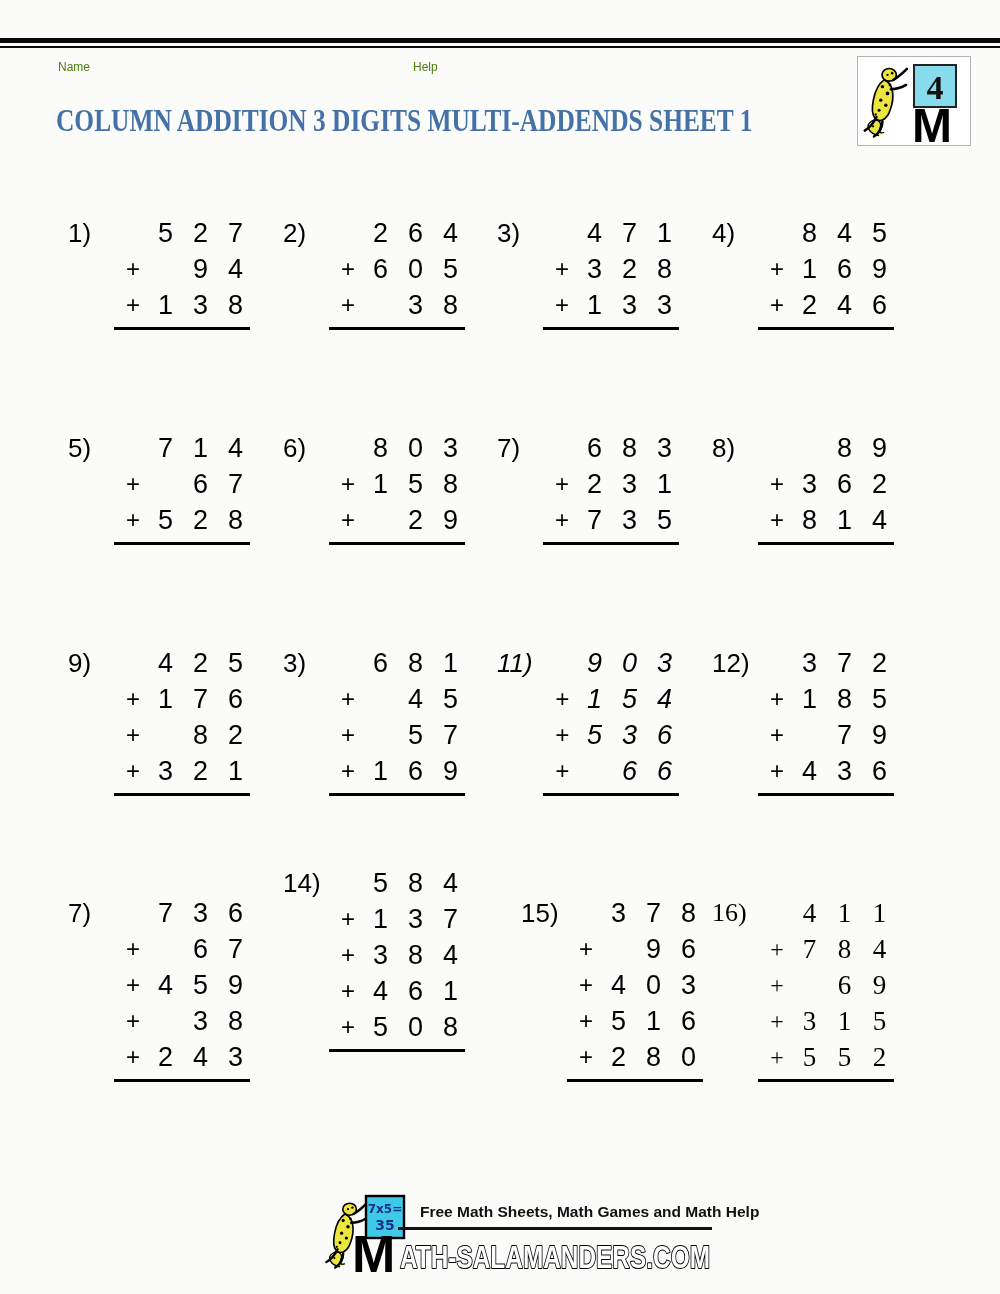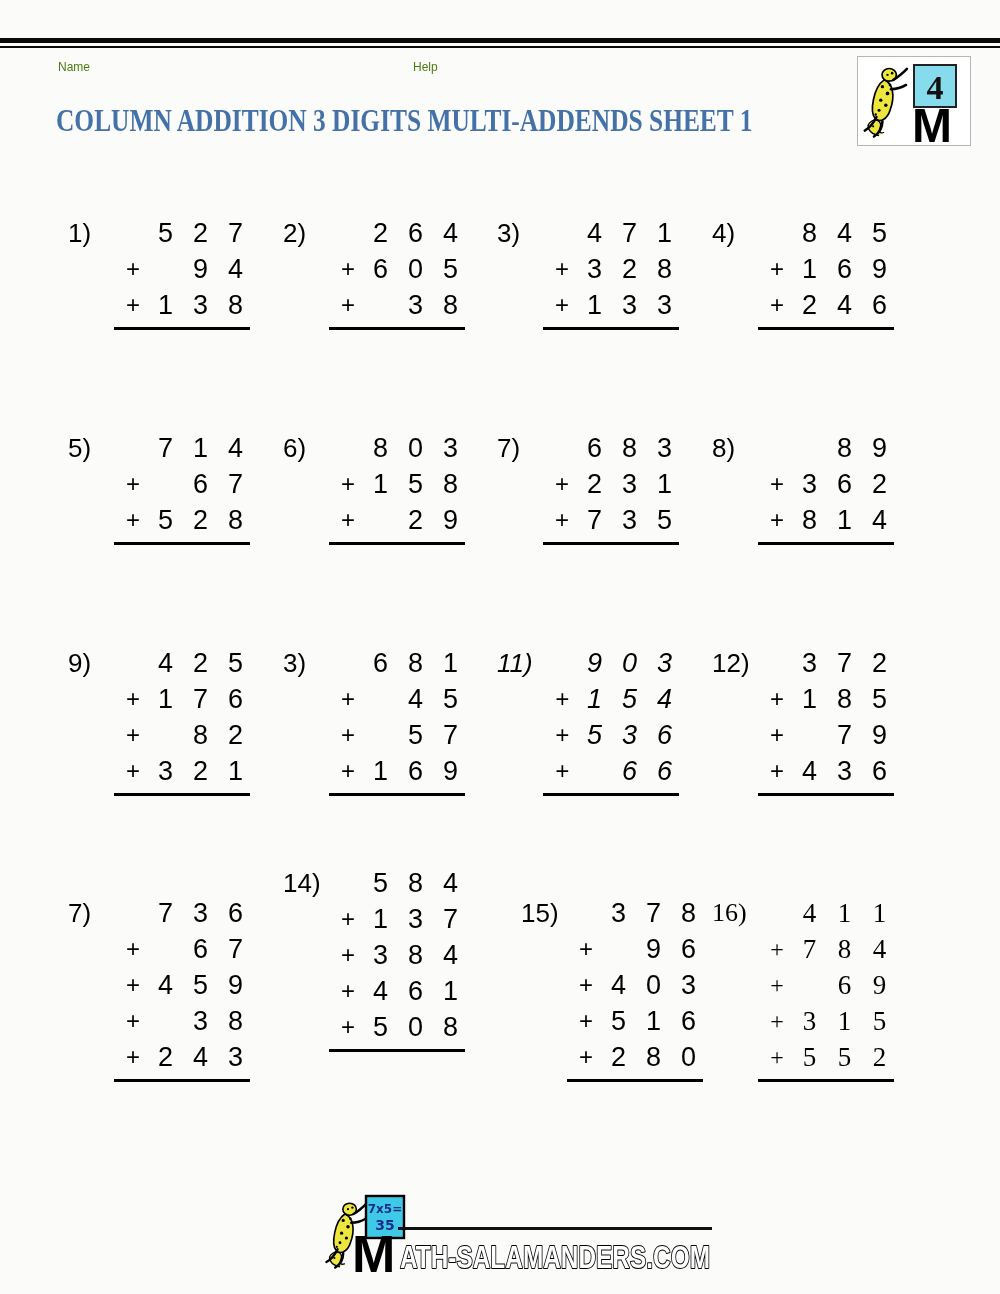--- a/index.html
+++ b/index.html
@@ -553,20 +553,21 @@
       </div>
     </div>
 
   <svg class="footer-mascot" width="84" height="78" viewBox="0 0 84 78">
     <use href="#gecko" x="0" y="0" width="48" height="72" transform="translate(2,4)"></use>
     <rect x="44" y="2" width="38" height="42" fill="#3ec9e6" stroke="#000" stroke-width="2.4"></rect>
     <text x="63" y="19" text-anchor="middle" font-size="12" font-weight="bold" font-family="DejaVu Sans, sans-serif" fill="#1b2f8a">7x5=</text>
     <text x="63" y="36" text-anchor="middle" font-size="14" font-weight="bold" font-family="DejaVu Sans, sans-serif" fill="#1b2f8a">35</text>
   </svg>
 
+  <div class="tagline">Free Math Sheets, Math Games and Math Help</div>
   <div class="footer-rule"></div>
 
   <svg class="site-svg" width="366" height="48" viewBox="0 0 366 48">
     <text x="0" y="44" font-size="52" font-weight="bold" font-family="Liberation Sans, sans-serif" fill="#000">M</text>
     <text x="48" y="40" font-size="31" font-weight="bold" font-family="Liberation Sans, sans-serif" fill="#ffffff" stroke="#000" stroke-width="2" stroke-linejoin="round" paint-order="stroke" textLength="310" lengthAdjust="spacingAndGlyphs">ATH-SALAMANDERS.COM</text>
   </svg>
 
 </div>
 
 </body></html>

